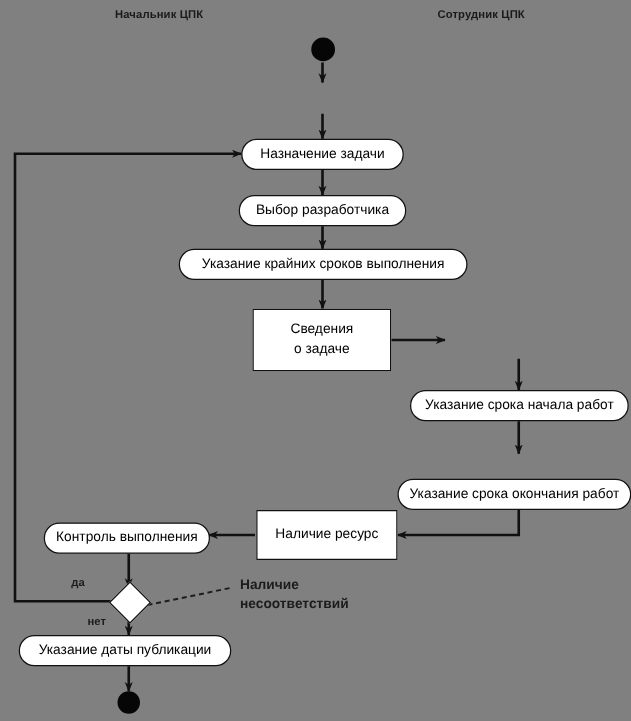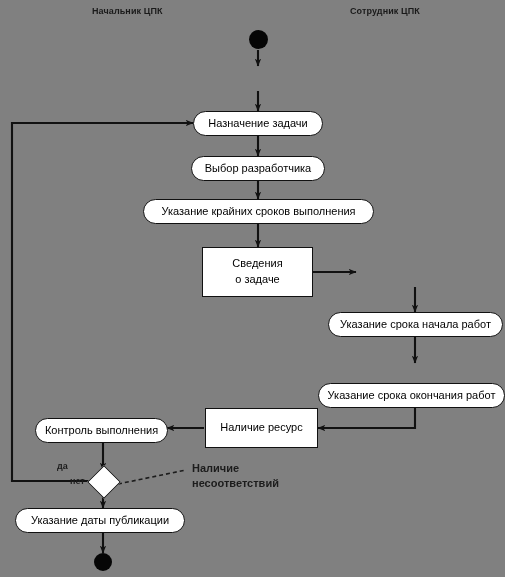--- a/index.html
+++ b/index.html
@@ -156,18 +156,18 @@
 
   <div class="node action" style="left:35px; top:418px; width:133px; height:25px;">Контроль выполнения</div>
 
   <div class="decision" style="left:92px; top:470px; width:22px; height:22px;"></div>
 
   <div class="node action" style="left:15px; top:508px; width:170px; height:25px;">Указание даты публикации</div>
 
   <div class="terminal" style="left:94px; top:553px; width:18px; height:18px;"></div>
 
   <div class="edge-label" style="left:57px; top:461px;">да</div>
-  <div class="edge-label" style="left:70px; top:476px;">нет</div>
+  <div class="edge-label" style="left:70px; top:492px;">нет</div>
 
   <div class="note-label" style="left:192px; top:461px;">Наличие
 несоответствий</div>
 
 </div>
 
 </body></html>

